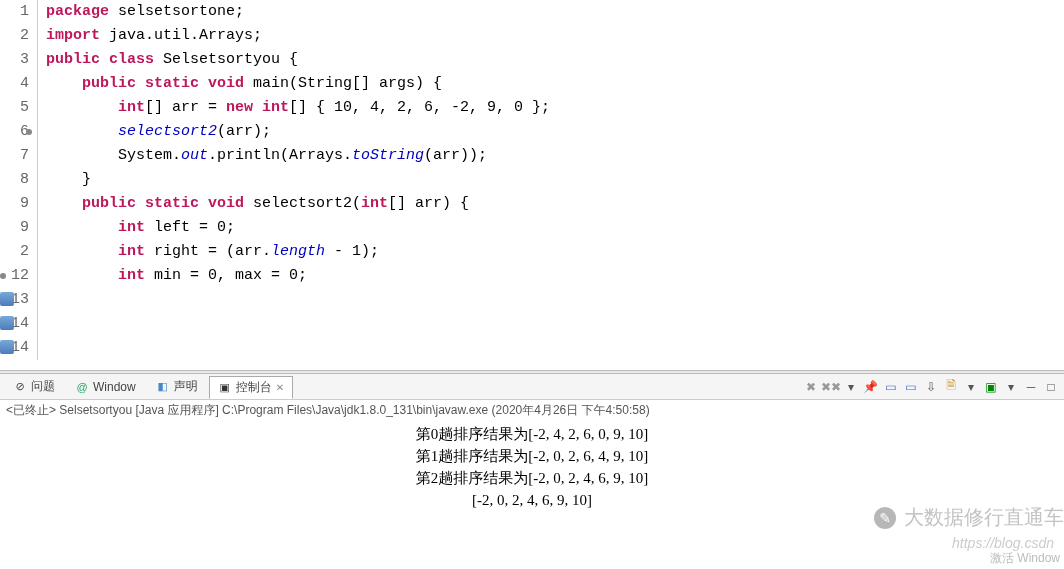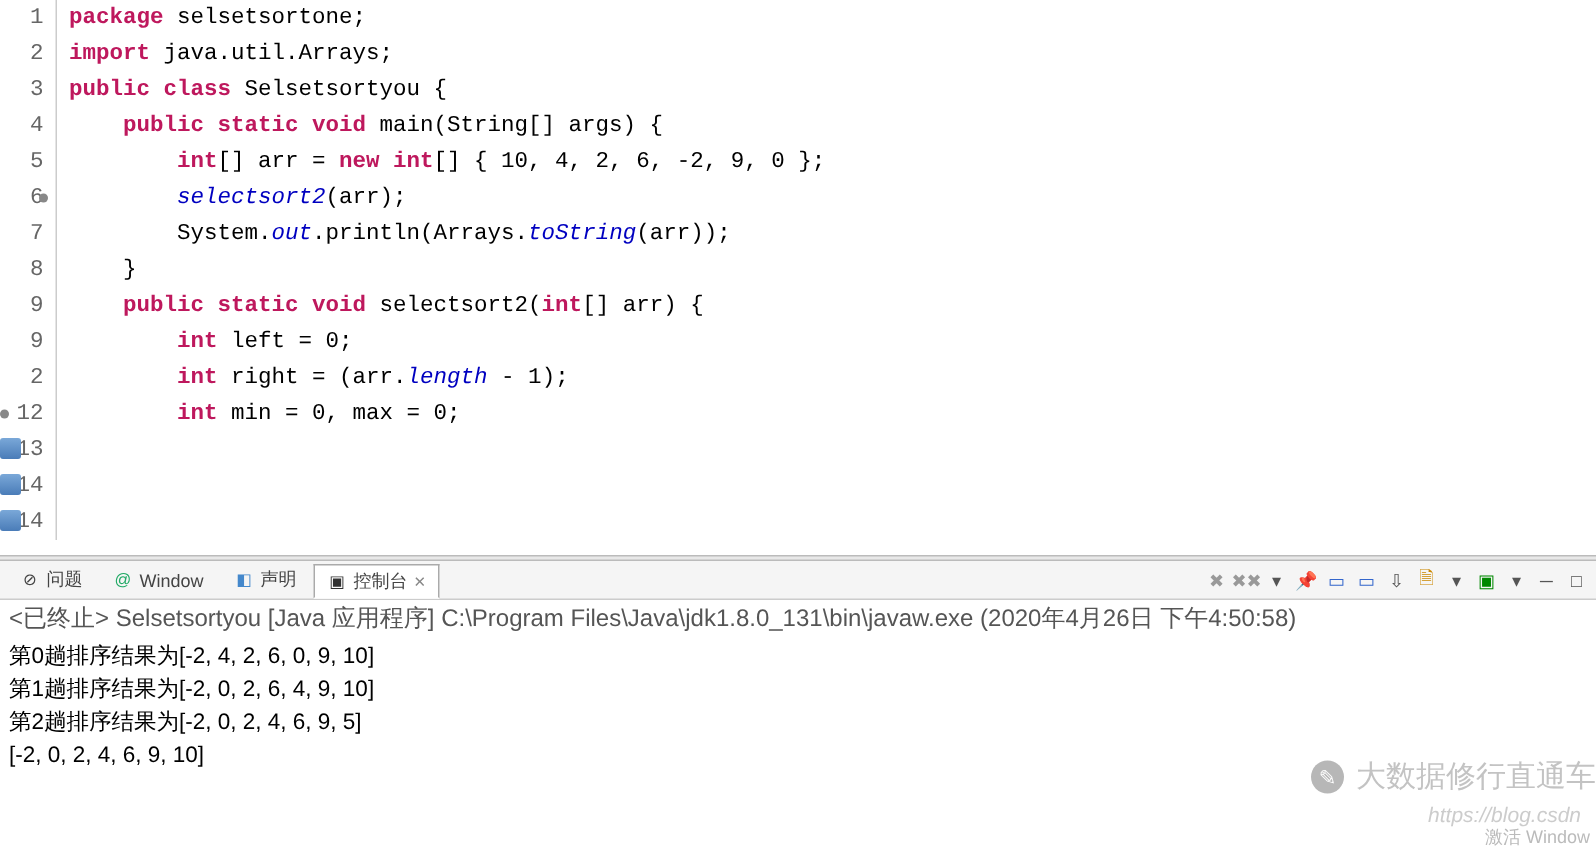--- a/index.html
+++ b/index.html
@@ -123,29 +123,30 @@
   align-items: center;
   justify-content: center;
   cursor: pointer;
   font-size: 12px;
   color: #555;
 }
 .tbtn.green { color: #080; }
 .tbtn.blue { color: #36c; }
 .status-line {
   padding: 2px 6px;
-  font-size: 16px;
+  font-size: 12px;
   color: #555;
 }
 .console-out {
   padding: 2px 6px;
-  font-family: Liberation Sans, sans-serif;
+  font-family: Liberation Serif, serif;
   font-size: 15px;
   line-height: 22px;
   color: #000;
+  text-align: center;
 }
 .watermark {
   position: absolute;
   right: 0;
   bottom: 38px;
   color: #aaa;
   font-size: 20px;
   display: flex;
   align-items: center;
   gap: 8px;
@@ -240,21 +241,21 @@
       <span class="tbtn green">▣</span>
       <span class="tbtn">▾</span>
       <span class="tbtn">─</span>
       <span class="tbtn">□</span>
     </div>
   </div>
   <div class="status-line">&lt;已终止&gt; Selsetsortyou [Java 应用程序] C:\Program Files\Java\jdk1.8.0_131\bin\javaw.exe  (2020年4月26日 下午4:50:58)</div>
   <div class="console-out" id="console-out">
       <div>第0趟排序结果为[-2, 4, 2, 6, 0, 9, 10]</div>
       <div>第1趟排序结果为[-2, 0, 2, 6, 4, 9, 10]</div>
-      <div>第2趟排序结果为[-2, 0, 2, 4, 6, 9, 5]</div>
+      <div>第2趟排序结果为[-2, 0, 2, 4, 6, 9, 10]</div>
       <div>[-2, 0, 2, 4, 6, 9, 10]</div>
     </div>
 </div>
 
 <div class="watermark">
   <span class="wicon">✎</span>
   <span>大数据修行直通车</span>
 </div>
 <div class="subwm">https://blog.csdn</div>
 <div class="activate">激活 Window</div>

